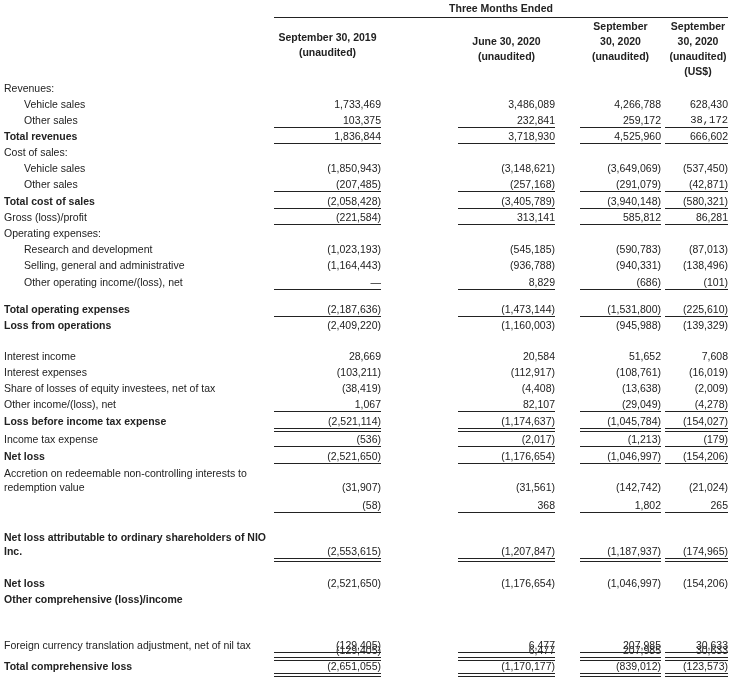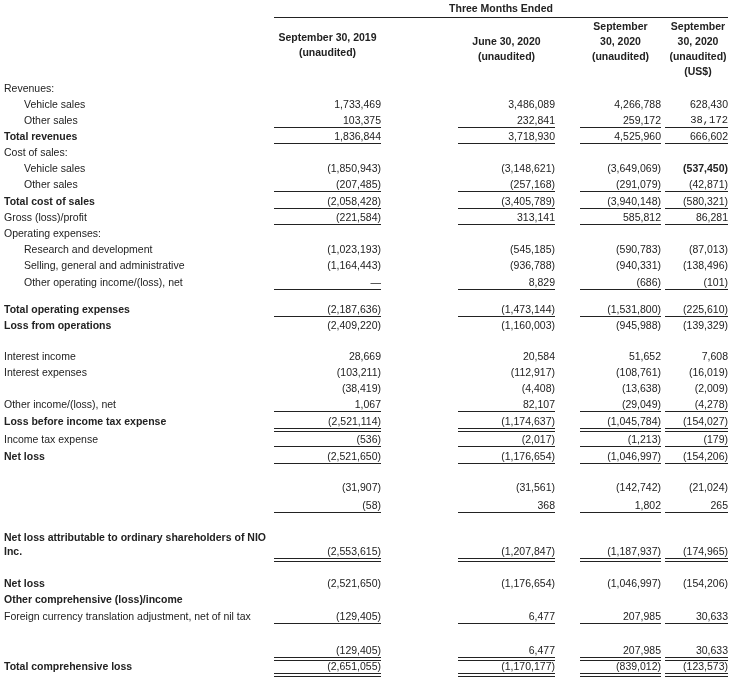--- a/index.html
+++ b/index.html
@@ -100,21 +100,21 @@
       <div class="v c0" style="top: 0px;"></div>
       <div class="v c1" style="top: 0px;"></div>
       <div class="v c2" style="top: 0px;"></div>
       <div class="v c3" style="top: 0px;"></div>
     </div>
     <div class="row" style="top: 161px;">
       <div class="lbl ind">Vehicle sales</div>
       <div class="v c0" style="top: 0px;">(1,850,943)</div>
       <div class="v c1" style="top: 0px;">(3,148,621)</div>
       <div class="v c2" style="top: 0px;">(3,649,069)</div>
-      <div class="v c3" style="top: 0px; font-weight: bold;">(537,450)</div>
+      <div class="v c3" style="top: 0px;">(537,450)</div>
     </div>
     <div class="row" style="top: 177px;">
       <div class="lbl ind">Other sales</div>
       <div class="v c0" style="top: 0px;">(207,485)</div>
       <div class="ul c0" style="top: 14px;"></div>
       <div class="v c1" style="top: 0px;">(257,168)</div>
       <div class="ul c1" style="top: 14px;"></div>
       <div class="v c2" style="top: 0px;">(291,079)</div>
       <div class="ul c2" style="top: 14px;"></div>
       <div class="v c3" style="top: 0px;">(42,871)</div>
@@ -200,20 +200,21 @@
       <div class="v c3" style="top: 0px;">7,608</div>
     </div>
     <div class="row" style="top: 365px;">
       <div class="lbl noind">Interest expenses</div>
       <div class="v c0" style="top: 0px;">(103,211)</div>
       <div class="v c1" style="top: 0px;">(112,917)</div>
       <div class="v c2" style="top: 0px;">(108,761)</div>
       <div class="v c3" style="top: 0px;">(16,019)</div>
     </div>
     <div class="row" style="top: 381px;">
+      <div class="lbl noind">Share of losses of equity investees, net of tax</div>
       <div class="v c0" style="top: 0px;">(38,419)</div>
       <div class="v c1" style="top: 0px;">(4,408)</div>
       <div class="v c2" style="top: 0px;">(13,638)</div>
       <div class="v c3" style="top: 0px;">(2,009)</div>
     </div>
     <div class="row" style="top: 397px;">
       <div class="lbl noind">Other income/(loss), net</div>
       <div class="v c0" style="top: 0px;">1,067</div>
       <div class="ul c0" style="top: 14px;"></div>
       <div class="v c1" style="top: 0px;">82,107</div>
@@ -250,20 +251,21 @@
       <div class="v c0" style="top: 0px;">(2,521,650)</div>
       <div class="ul c0" style="top: 14px;"></div>
       <div class="v c1" style="top: 0px;">(1,176,654)</div>
       <div class="ul c1" style="top: 14px;"></div>
       <div class="v c2" style="top: 0px;">(1,046,997)</div>
       <div class="ul c2" style="top: 14px;"></div>
       <div class="v c3" style="top: 0px;">(154,206)</div>
       <div class="ul c3" style="top: 14px;"></div>
     </div>
     <div class="row" style="top: 466px;">
+      <div class="lbl noind two">Accretion on redeemable non-controlling interests to redemption value</div>
       <div class="v c0" style="top: 14px;">(31,907)</div>
       <div class="v c1" style="top: 14px;">(31,561)</div>
       <div class="v c2" style="top: 14px;">(142,742)</div>
       <div class="v c3" style="top: 14px;">(21,024)</div>
     </div>
     <div class="row" style="top: 498px;">
       <div class="v c0" style="top: 0px;">(58)</div>
       <div class="ul c0" style="top: 14px;"></div>
       <div class="v c1" style="top: 0px;">368</div>
       <div class="ul c1" style="top: 14px;"></div>
@@ -290,21 +292,21 @@
       <div class="v c2" style="top: 0px;">(1,046,997)</div>
       <div class="v c3" style="top: 0px;">(154,206)</div>
     </div>
     <div class="row" style="top: 592px;">
       <div class="lbl noind bold">Other comprehensive (loss)/income</div>
       <div class="v c0" style="top: 0px;"></div>
       <div class="v c1" style="top: 0px;"></div>
       <div class="v c2" style="top: 0px;"></div>
       <div class="v c3" style="top: 0px;"></div>
     </div>
-    <div class="row" style="top: 609px;">
+    <div class="row" style="top: 638px;">
       <div class="lbl noind">Foreign currency translation adjustment, net of nil tax</div>
       <div class="v c0" style="top: 0px;">(129,405)</div>
       <div class="ul c0" style="top: 14px;"></div>
       <div class="v c1" style="top: 0px;">6,477</div>
       <div class="ul c1" style="top: 14px;"></div>
       <div class="v c2" style="top: 0px;">207,985</div>
       <div class="ul c2" style="top: 14px;"></div>
       <div class="v c3" style="top: 0px;">30,633</div>
       <div class="ul c3" style="top: 14px;"></div>
     </div>

